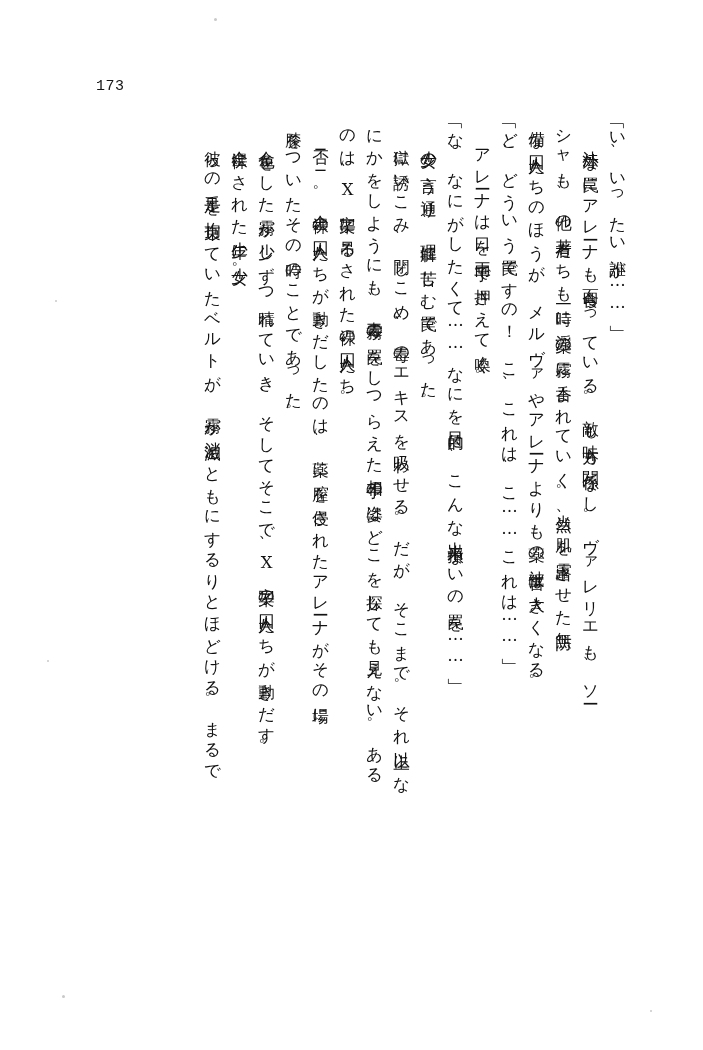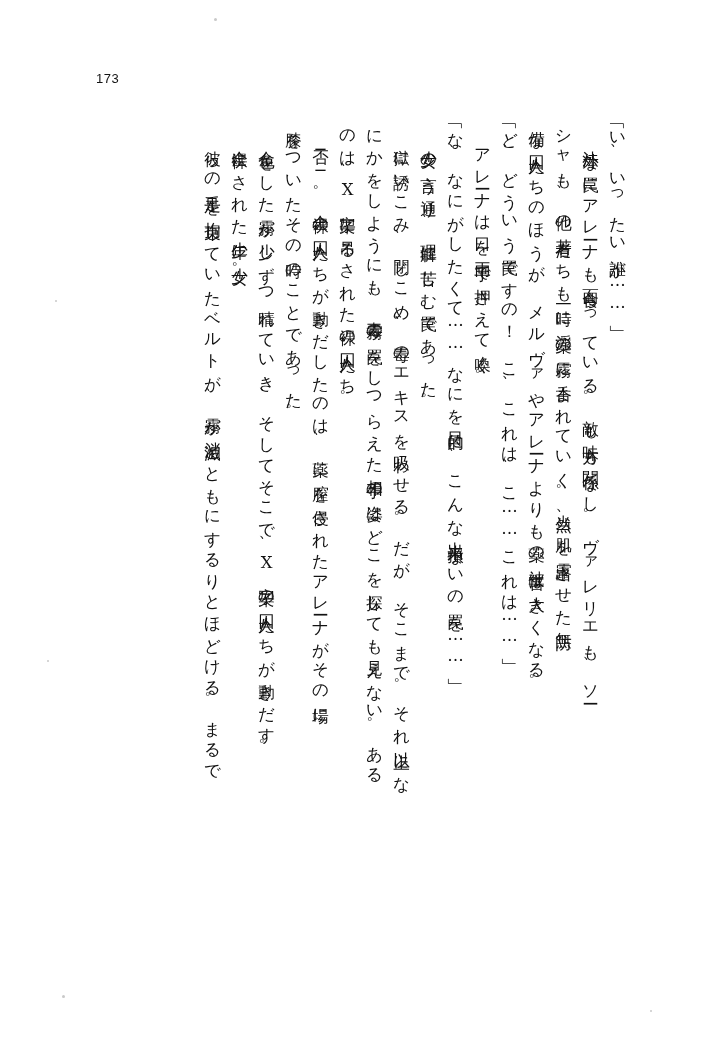--- a/index.html
+++ b/index.html
@@ -12,26 +12,26 @@
     height: 1050px;
     position: relative;
     font-family: "DejaVu Serif", "Liberation Serif", serif;
     color: #111111;
     overflow: hidden;
   }
 
   
   .page-number {
     position: absolute;
-    top: 71px;
+    top: 78px;
     left: 96px;
-    font-size: 13px;
+    font-size: 15px;
     letter-spacing: 0.5px;
     color: #141414;
-    font-family: Liberation Sans, sans-serif;
+    font-family: Liberation Mono, monospace;
   }
 
   
   .text-block {
     position: absolute;
     top: 118px;
     right: 78px;
     left: 74px;
     height: 862px;
     display: flex;

